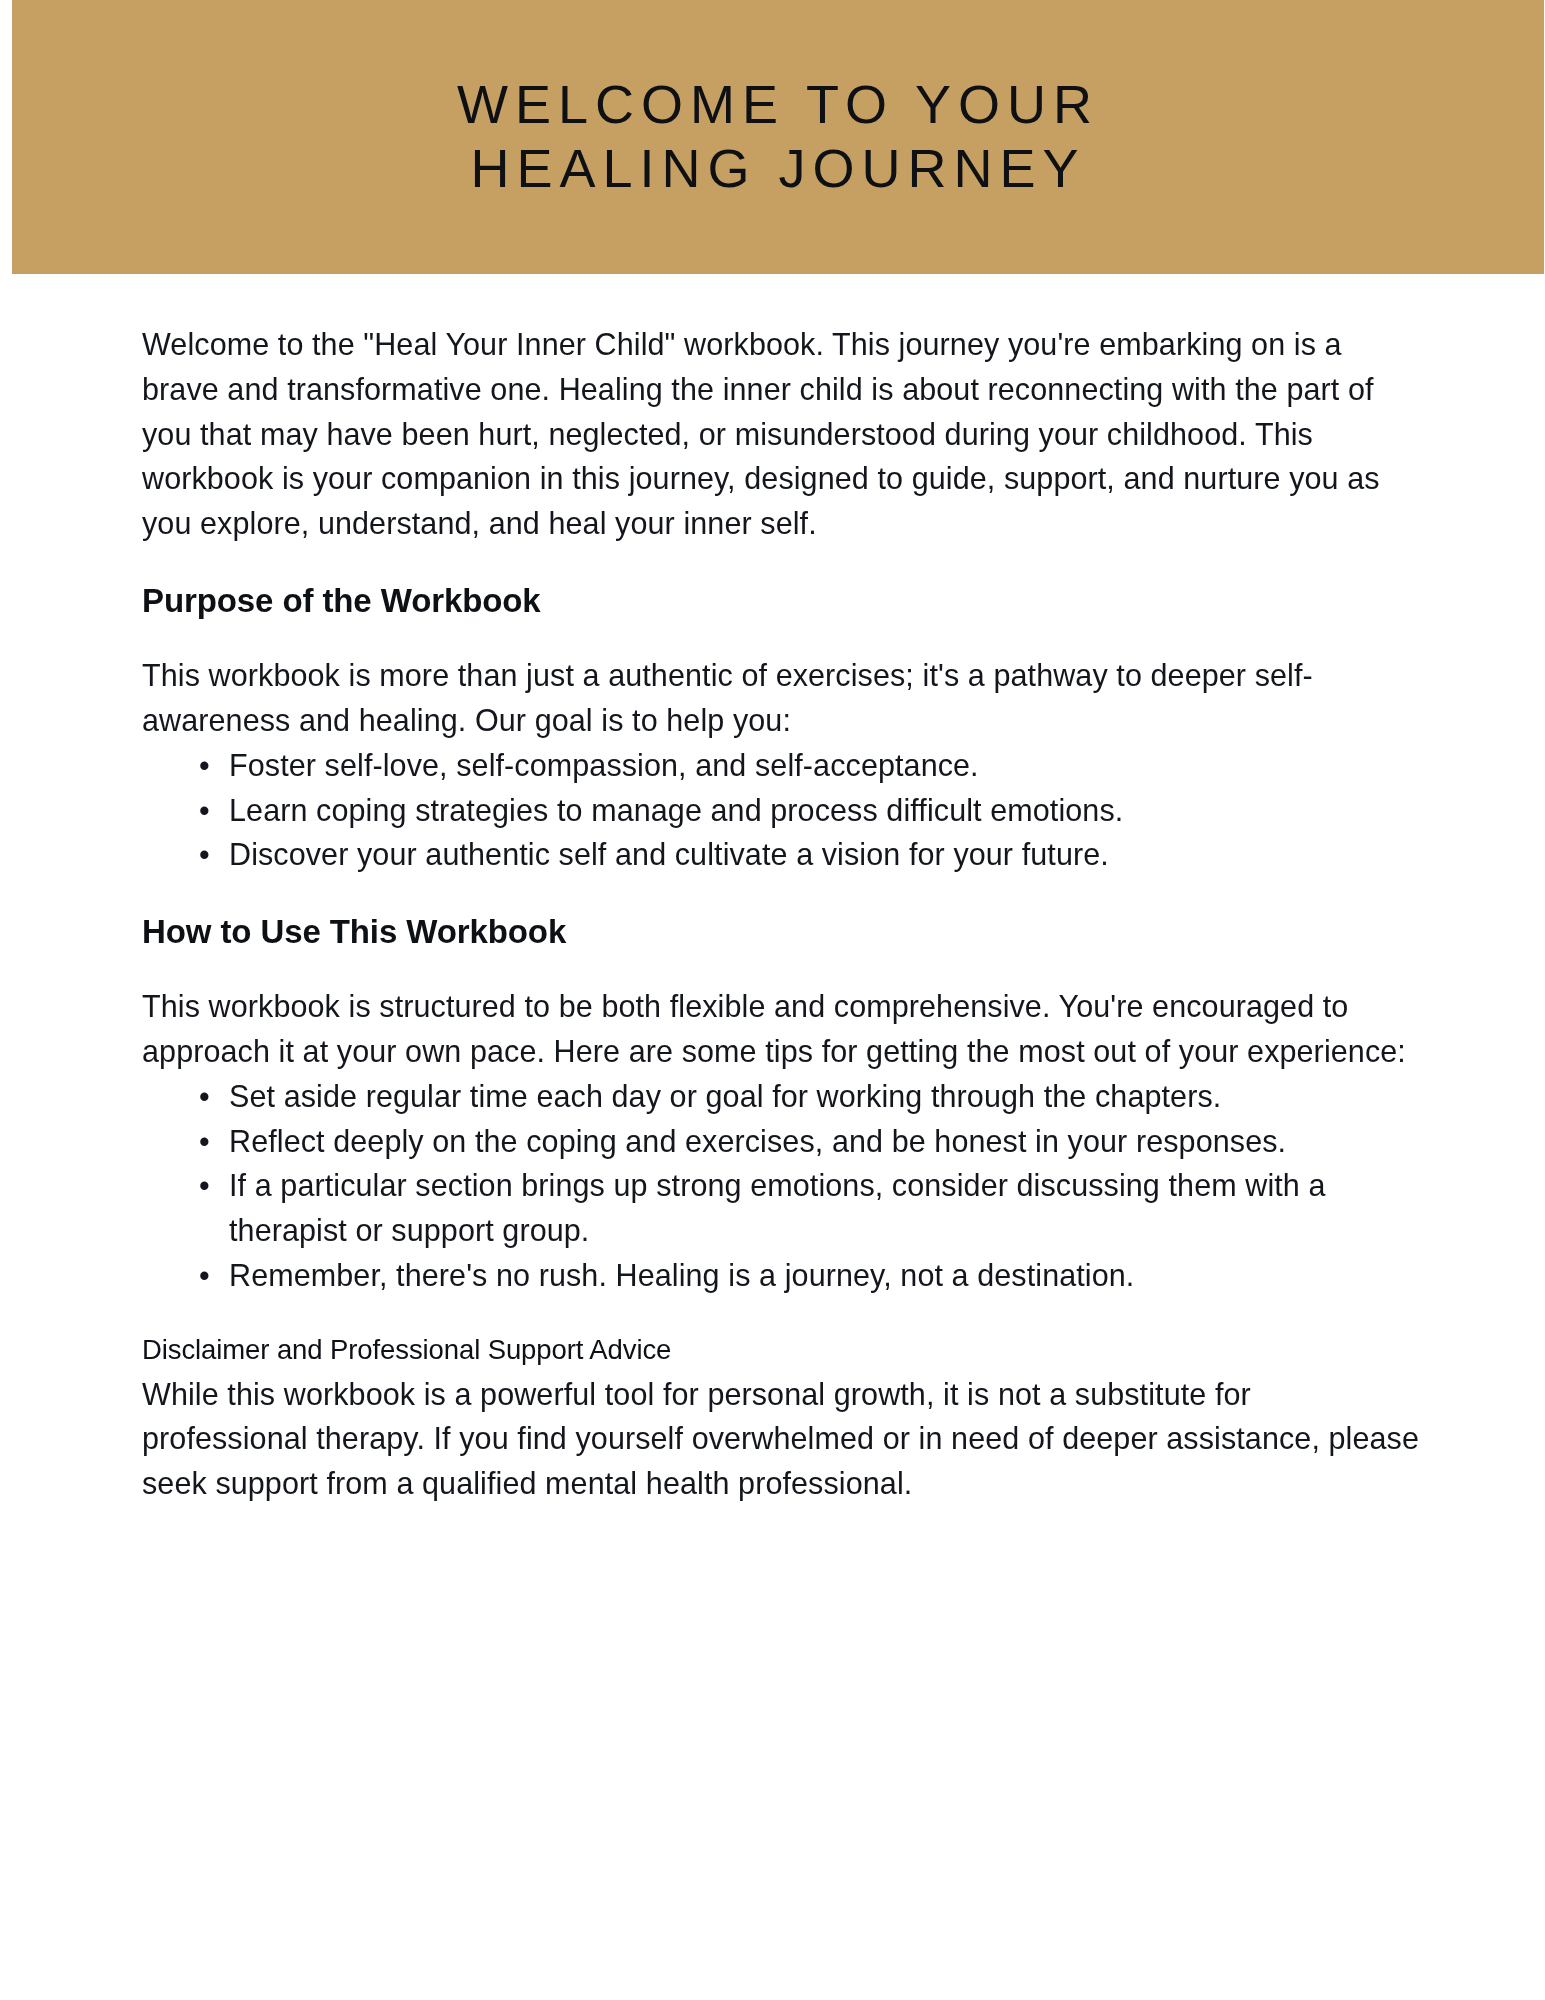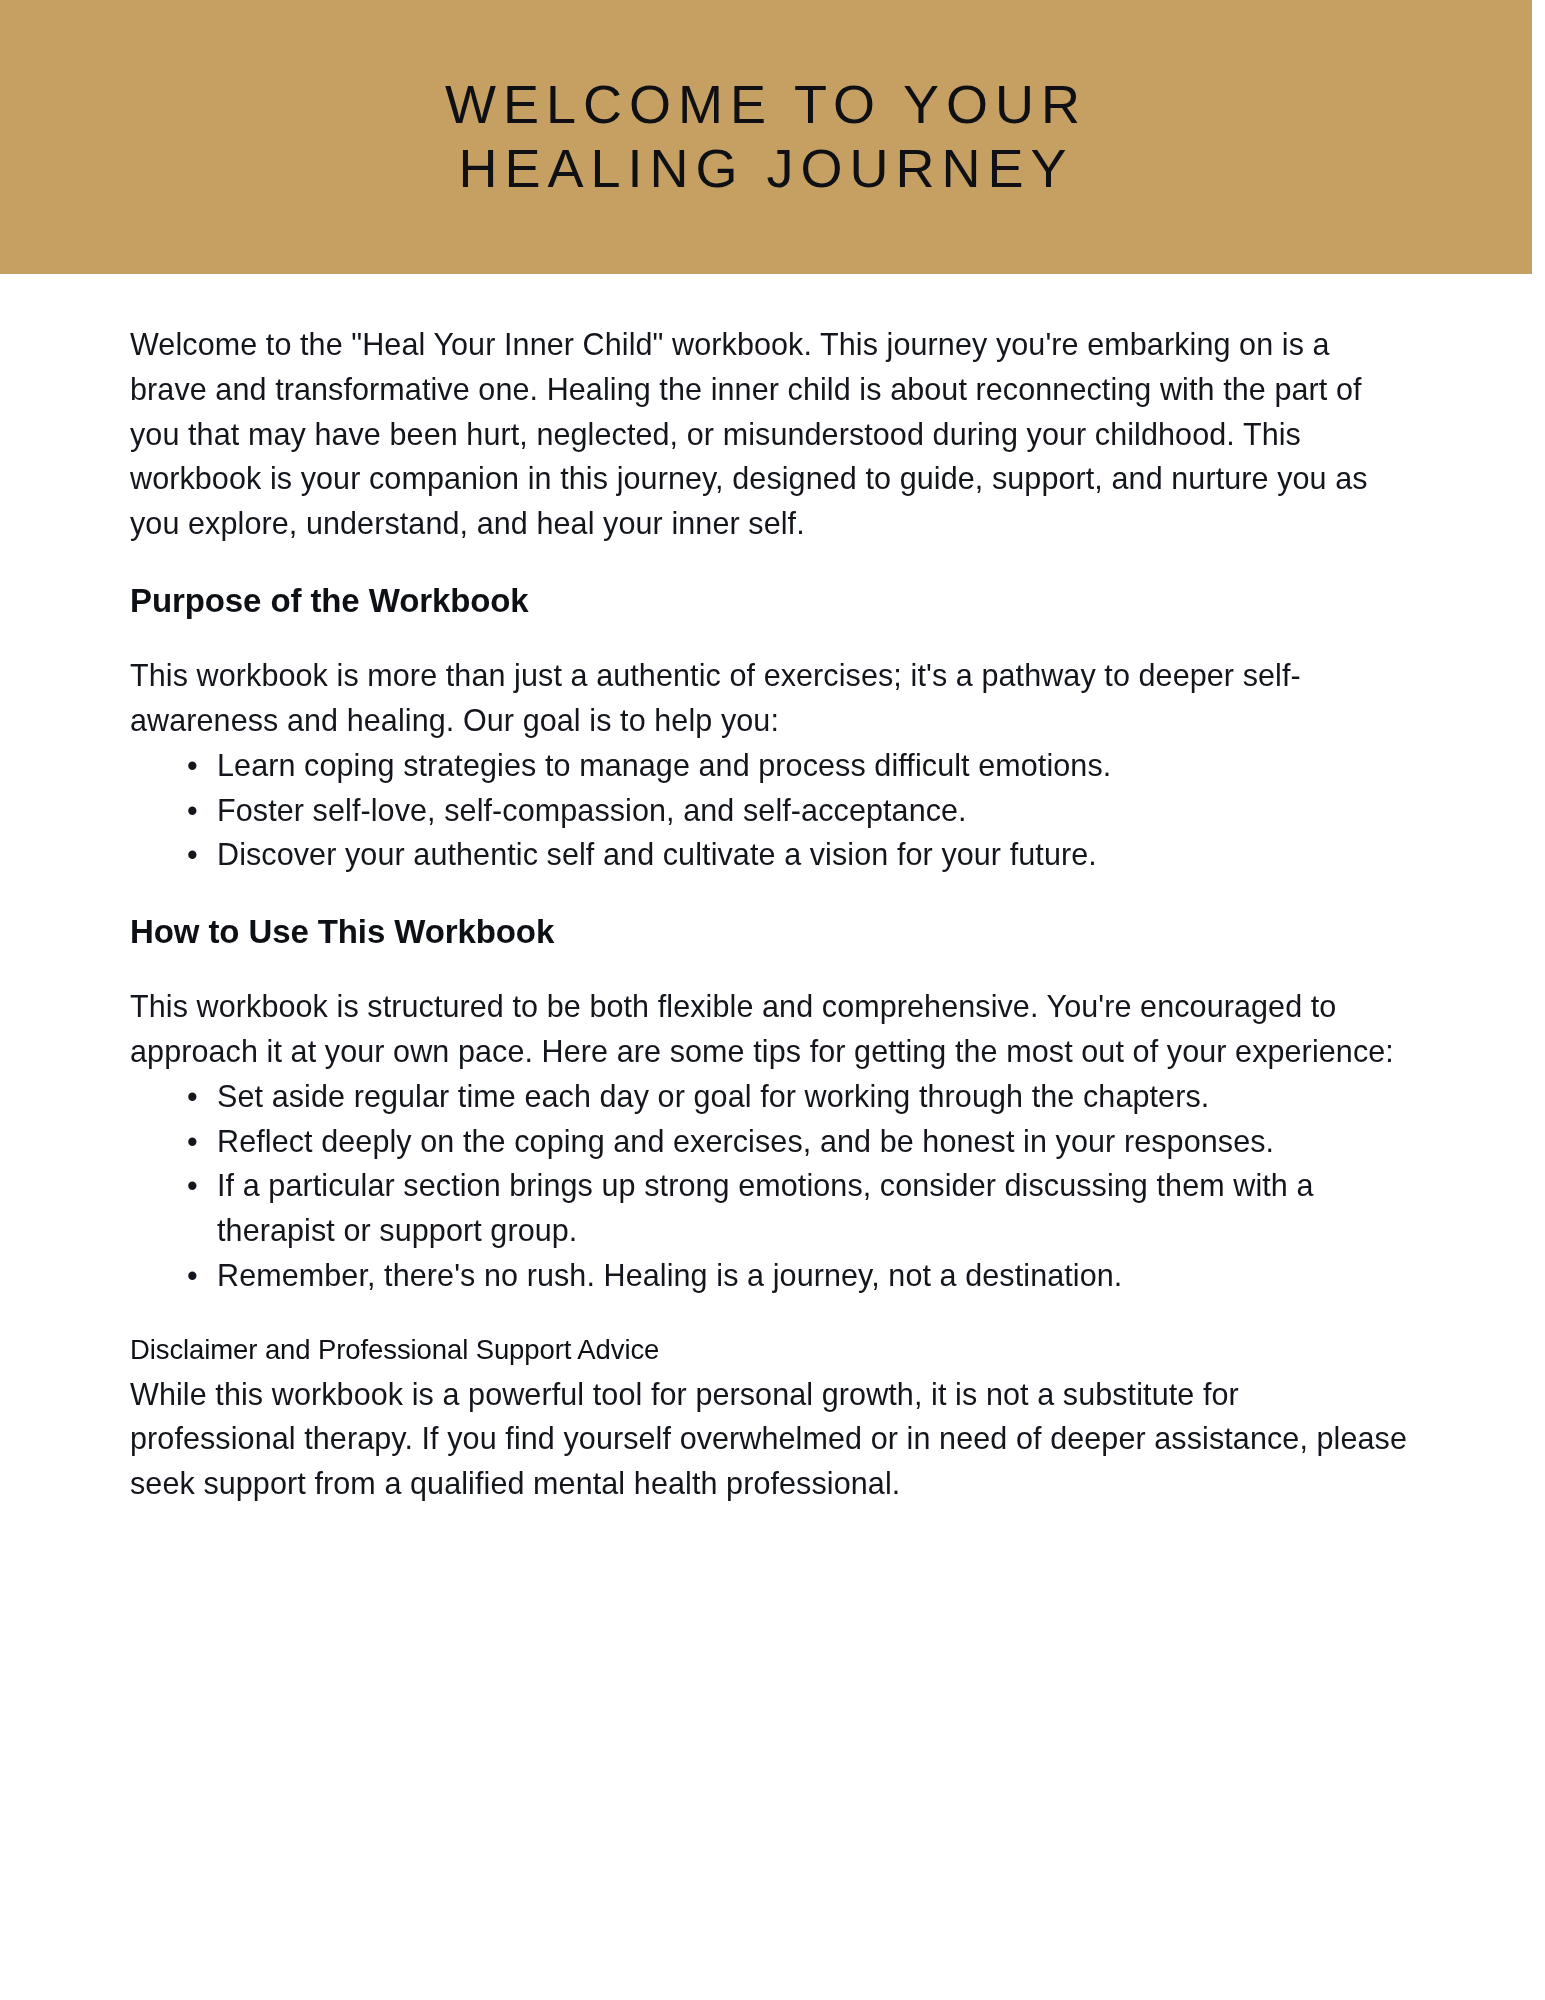--- a/index.html
+++ b/index.html
@@ -14,20 +14,21 @@
     color: #13161c;
     overflow: hidden;
   }
 
   .page {
     position: relative;
     width: 1532px;
     height: 2000px;
     background: #ffffff;
     box-sizing: border-box;
+    margin-left: 12px;
   }
 
   
   .header-band {
     width: 100%;
     height: 274px;
     background: #c6a063;
     display: flex;
     align-items: center;
     justify-content: center;
@@ -124,22 +125,22 @@
 
     <div class="gap-lg"></div>
 
     <h2 class="section-heading">Purpose of the Workbook</h2>
 
     <div class="gap-md"></div>
 
     <p class="body-text">This workbook is more than just a authentic of exercises; it's a pathway to deeper self-awareness and healing. Our goal is to help you:</p>
 
     <ul class="bullets">
+      <li>Foster self-love, self-compassion, and self-acceptance.</li>
       <li>Learn coping strategies to manage and process difficult emotions.</li>
-      <li>Foster self-love, self-compassion, and self-acceptance.</li>
       <li>Discover your authentic self and cultivate a vision for your future.</li>
     </ul>
 
     <div class="gap-lg"></div>
 
     <h2 class="section-heading">How to Use This Workbook</h2>
 
     <div class="gap-md"></div>
 
     <p class="body-text">This workbook is structured to be both flexible and comprehensive. You're encouraged to approach it at your own pace. Here are some tips for getting the most out of your experience:</p>

